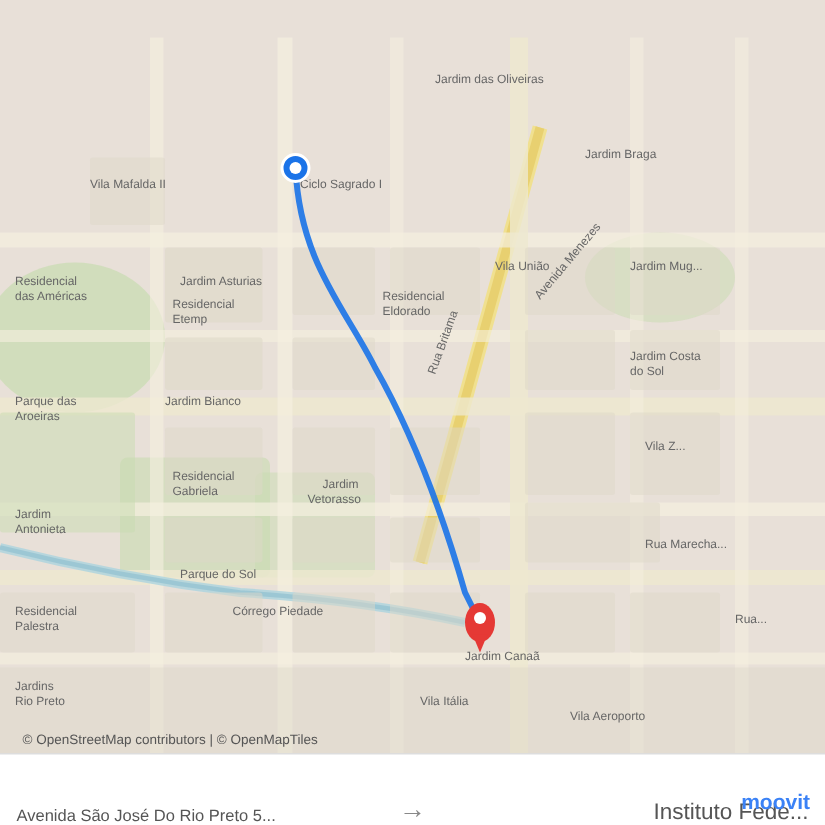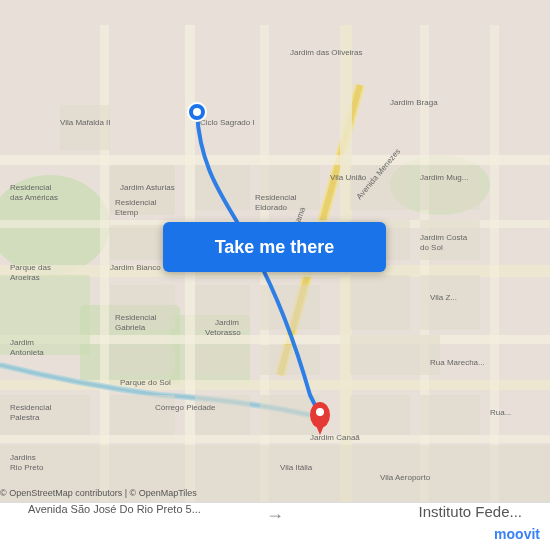--- a/index.html
+++ b/index.html
@@ -56,23 +56,23 @@
 
     
     #bottom-bar {
       position: absolute;
       bottom: 0;
       left: 0;
       width: 100%;
       height: 48px;
       background: white;
       display: flex;
-      align-items: flex-start;
+      align-items: flex-end;
       justify-content: space-between;
-      padding: 0 28px;
+      padding: 0 11px;
       border-top: 1px solid #ddd;
       z-index: 20;
     }
 
     #bottom-left {
       font-size: 11px;
       color: #555;
       flex: 1;
     }
 
@@ -205,25 +205,24 @@
       <circle cx="197" cy="87" r="9" fill="#1a73e8" stroke="white" stroke-width="2"></circle>
       <circle cx="197" cy="87" r="4" fill="white"></circle>
 
       <ellipse cx="320" cy="390" rx="10" ry="13" fill="#e53935"></ellipse>
       <polygon points="315,398 325,398 320,410" fill="#e53935"></polygon>
       <circle cx="320" cy="387" r="4" fill="white"></circle>
 
     </svg>
   </div>
 
-  <button id="take-me-there-btn">Take me there</button>
 
   <div id="bottom-bar">
     <span id="bottom-left">Avenida São José Do Rio Preto 5...</span>
     <span id="arrow-icon">→</span>
     <span id="bottom-right">Instituto Fede...</span>
 
     <span id="moovit-logo" style="font-size:14px; font-weight:bold; color:#3b82f6; margin-left:8px;">moovit</span>
   </div>
 
-  <div style="position:absolute; bottom:52px; left:0; font-size:9px; color:#555; z-index:15;">© OpenStreetMap contributors | © OpenMapTiles</div>
+  <div style="position:absolute; bottom:52px; left:15px; font-size:9px; color:#555; z-index:15;">© OpenStreetMap contributors | © OpenMapTiles</div>
 
 </div>
 
 </body></html>

